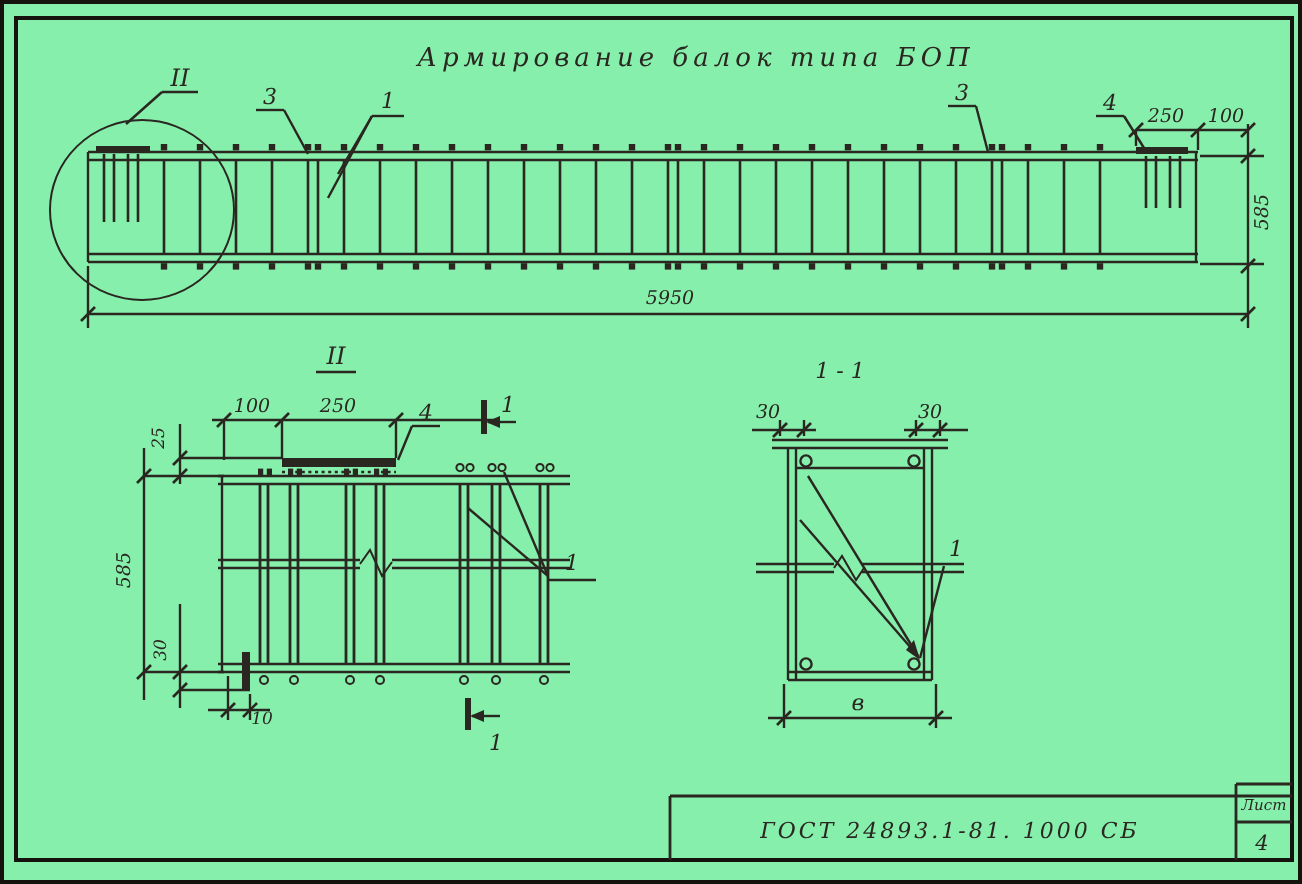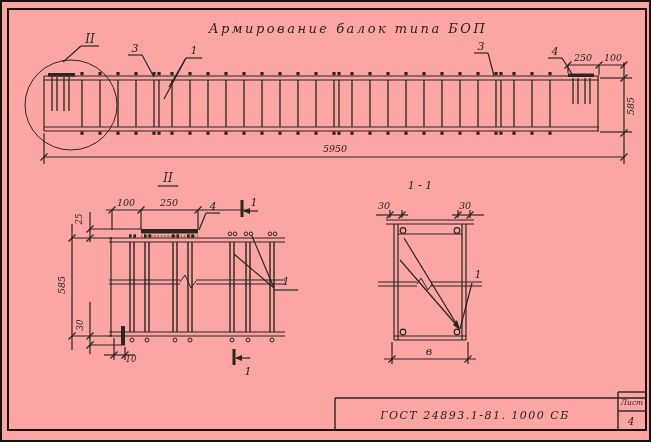--- a/index.html
+++ b/index.html
@@ -1,20 +1,20 @@
 <!DOCTYPE html>
 <html><head>
 <meta charset="utf-8">
 <style>
   html,body{margin:0;padding:0;background:#d8d5d0;}
   .sheet{
     position:relative;
     width:651px;height:442px;
     box-sizing:border-box;
-    background:#fca5a5;
+    background:#86efac;
     border:2px solid #16130f;
     overflow:hidden;
     font-family:"DejaVu Serif", serif;
   }
   svg{display:block;}
   text{
     fill:#2a2620;
     text-anchor:middle;
     font-family:"DejaVu Serif", serif;
     font-style:italic;

